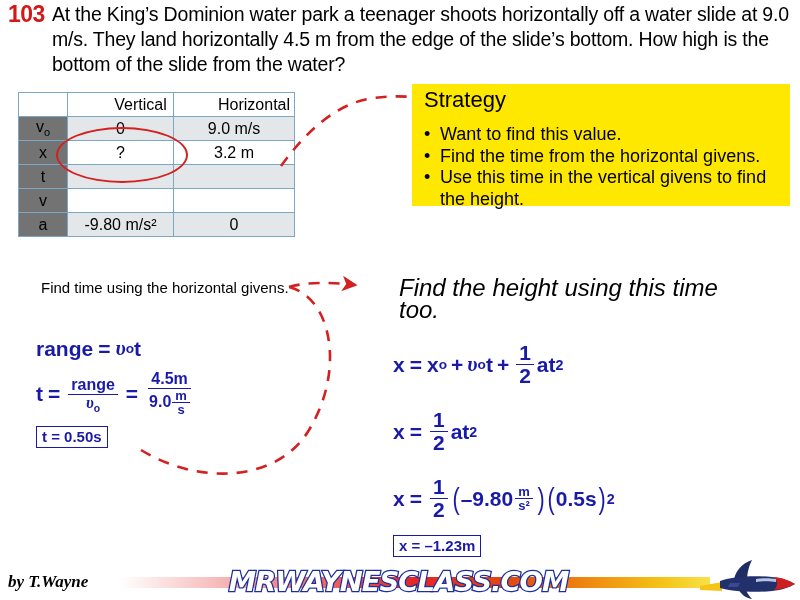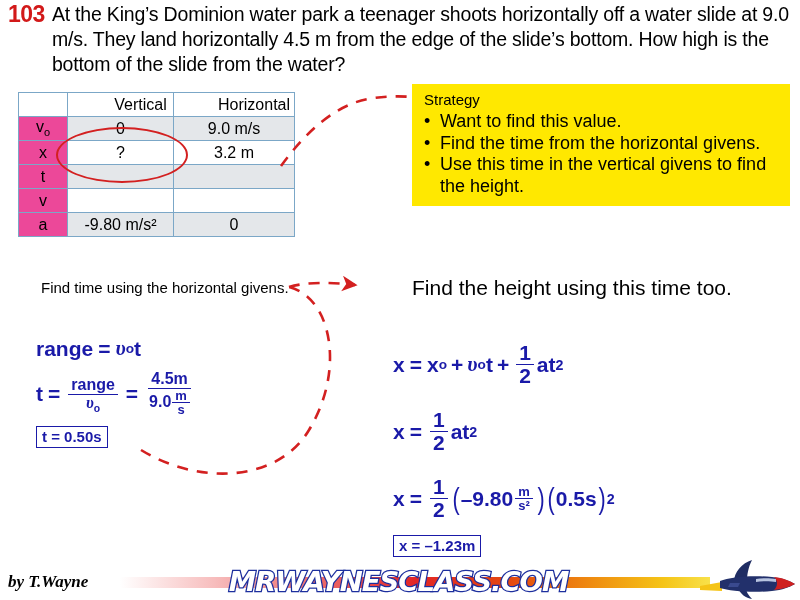--- a/index.html
+++ b/index.html
@@ -45,21 +45,21 @@
     font-size: 16px;
   }
   #kinematics-table td, #kinematics-table th {
     border: 1px solid #7ba7c7;
     height: 24px;
     text-align: center;
     font-weight: normal;
     padding: 0 4px;
     box-sizing: border-box;
   }
-  .col-label { width: 40px; background: #ec4899; }
+  .col-label { width: 40px; background: #737373; }
   .col-vert  { width: 106px; }
   .col-horz  { width: 110px; }
   .row-shaded td.data-cell { background: #e4e7ea; }
   .row-plain  td.data-cell { background: #ffffff; }
   #kinematics-table thead td { background: #ffffff; padding-left: 44px; }
   .sub { font-size: 11px; vertical-align: sub; }
   
   #highlight-ellipse {
     position: absolute;
     left: 56px; top: 127px;
@@ -71,23 +71,23 @@
   
   #strategy-box {
     position: absolute;
     left: 412px; top: 84px;
     width: 378px; height: 122px;
     background: #ffe800;
     box-sizing: border-box;
     padding: 5px 8px 0 12px;
   }
   #strategy-title {
-    font-size: 15px;
+    font-size: 22px;
     line-height: 21px;
-    margin-bottom: 1px;
+    margin-bottom: 14px;
   }
   .strategy-item {
     font-size: 18px;
     line-height: 21.5px;
     display: flex;
     align-items: flex-start;
   }
   .strategy-bullet {
     flex: 0 0 auto;
     width: 16px;
@@ -98,24 +98,25 @@
   
   #left-caption {
     position: absolute;
     left: 41px; top: 277px;
     width: 270px;
     font-size: 15px;
     line-height: 22px;
   }
   #right-caption {
     position: absolute;
-    left: 412px; top: 277px;
+    left: 399px; top: 277px;
     width: 330px;
-    font-size: 21px;
+    font-size: 24px;
     line-height: 22px;
+    font-style: italic;
   }
   
   .math {
     color: #1a1aa8;
     font-family: "Liberation Sans", sans-serif;
     font-weight: bold;
   }
   #left-math {
     position: absolute;
     left: 36px; top: 336px;

